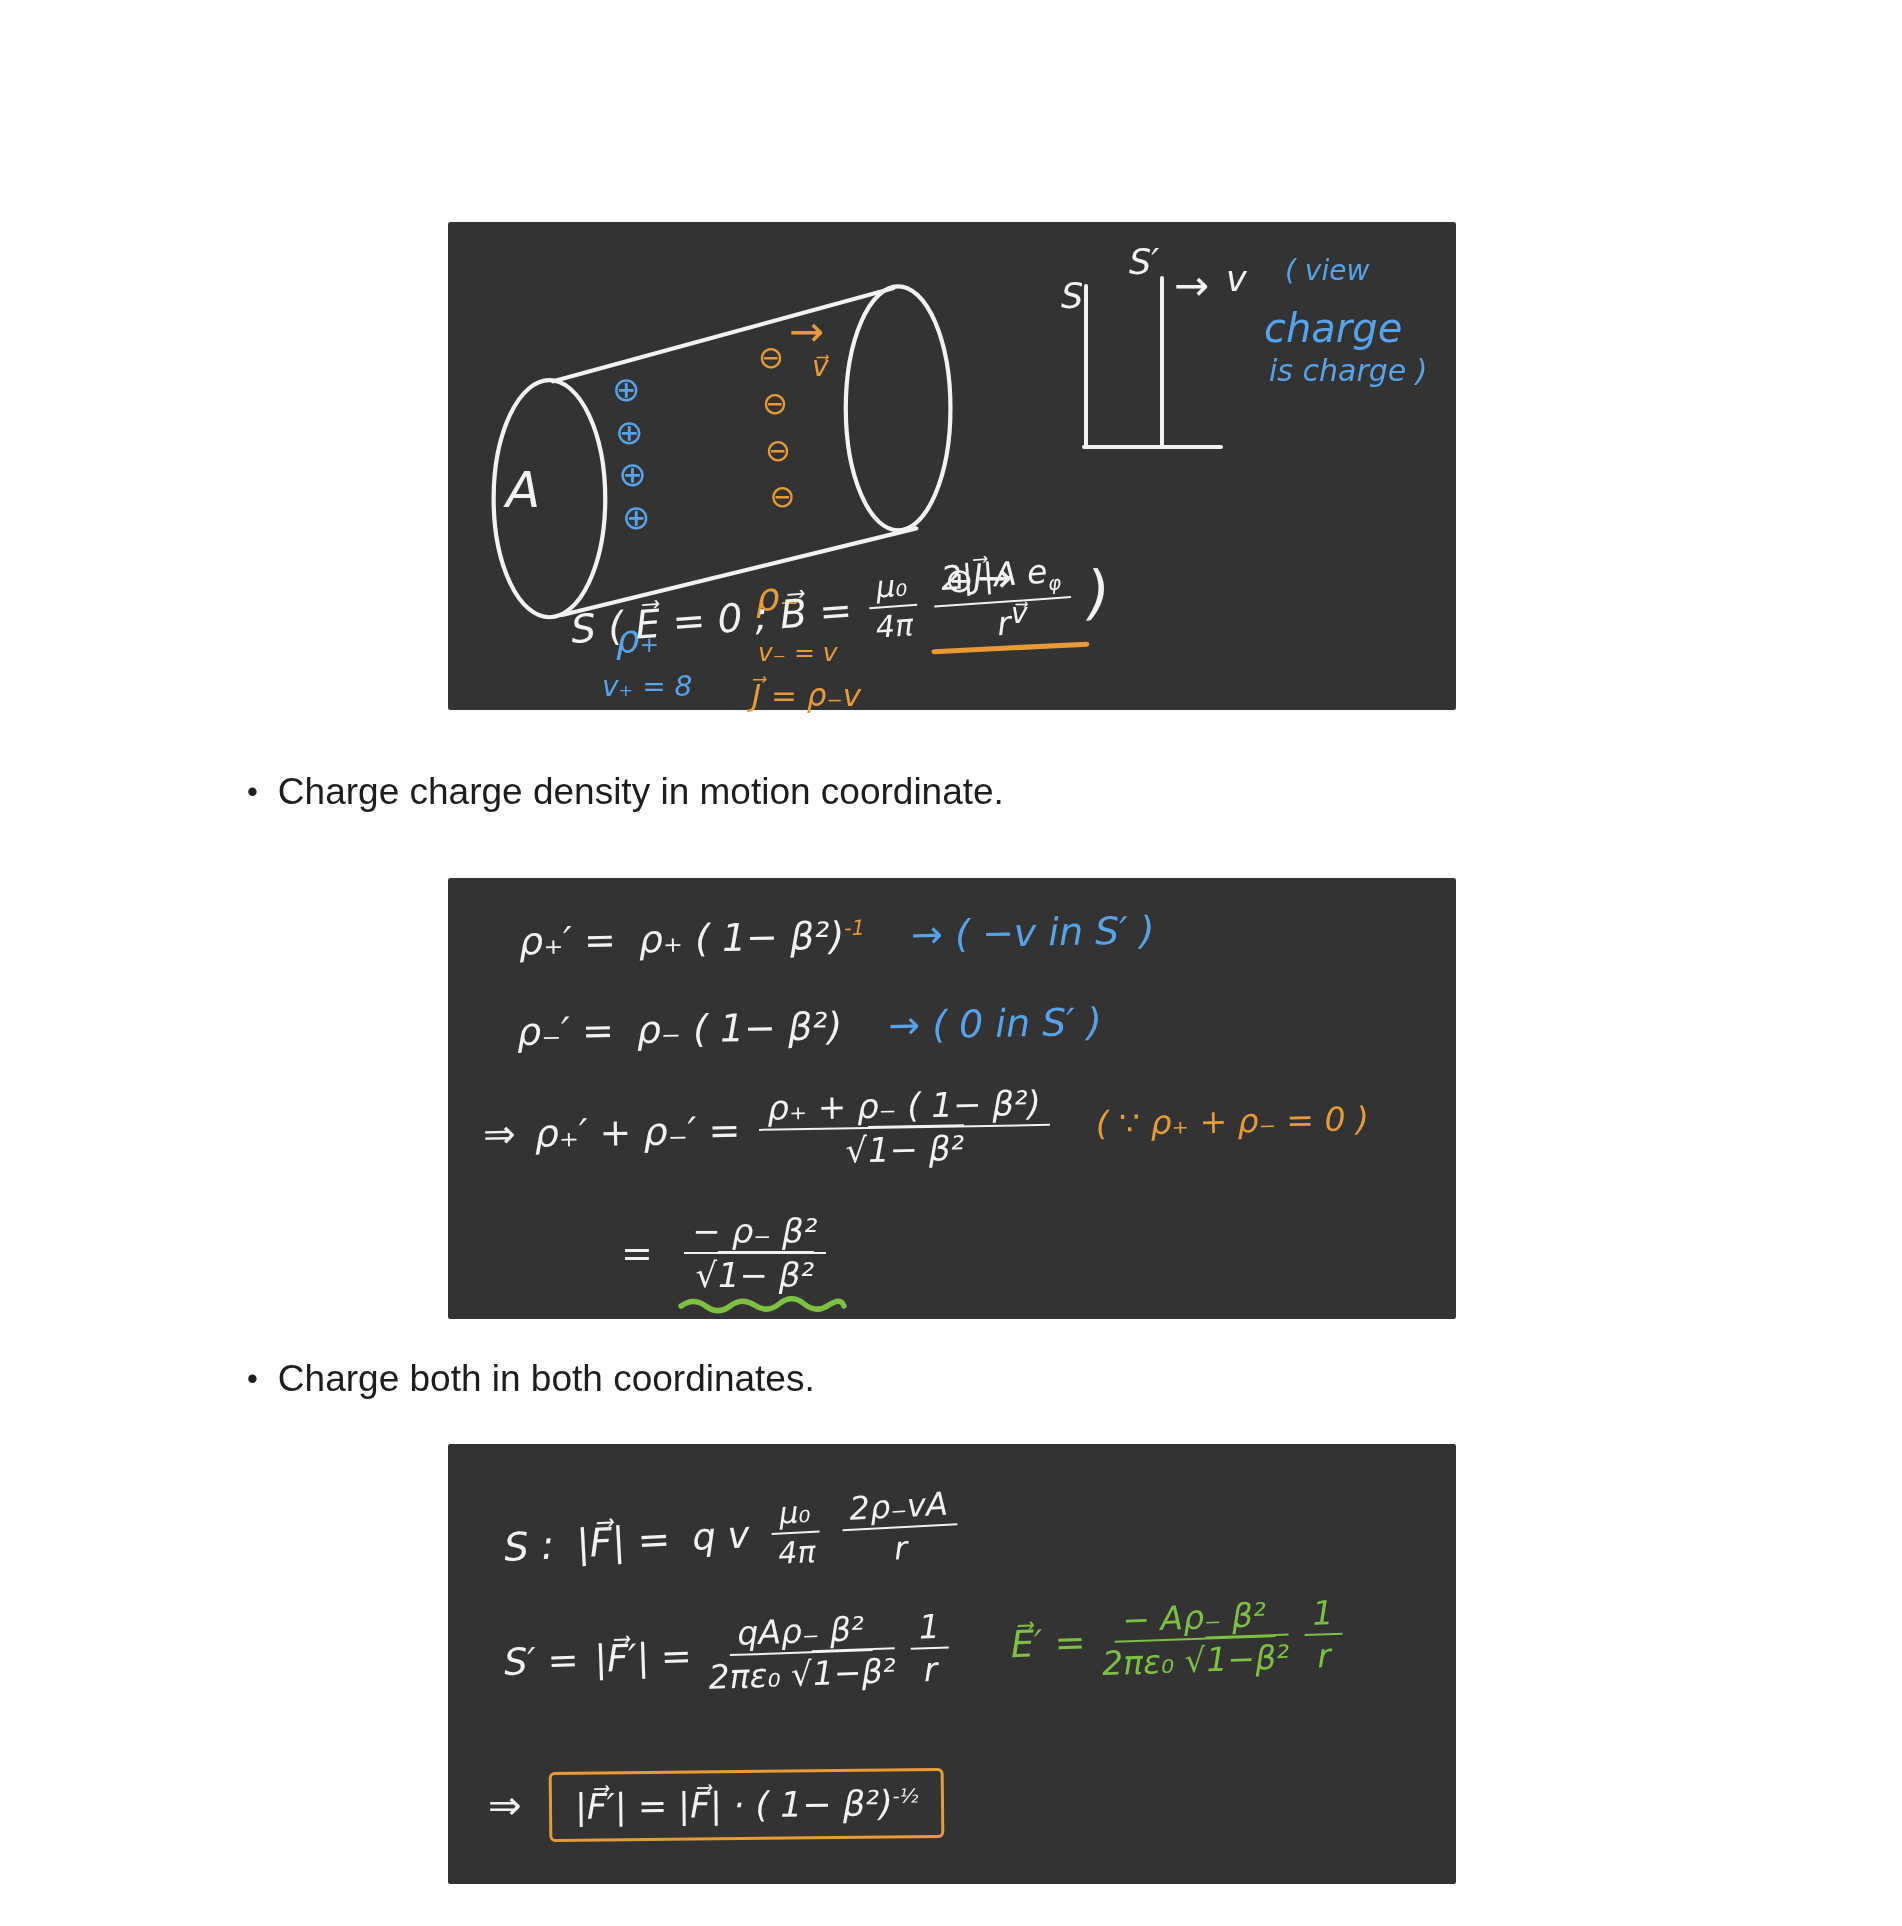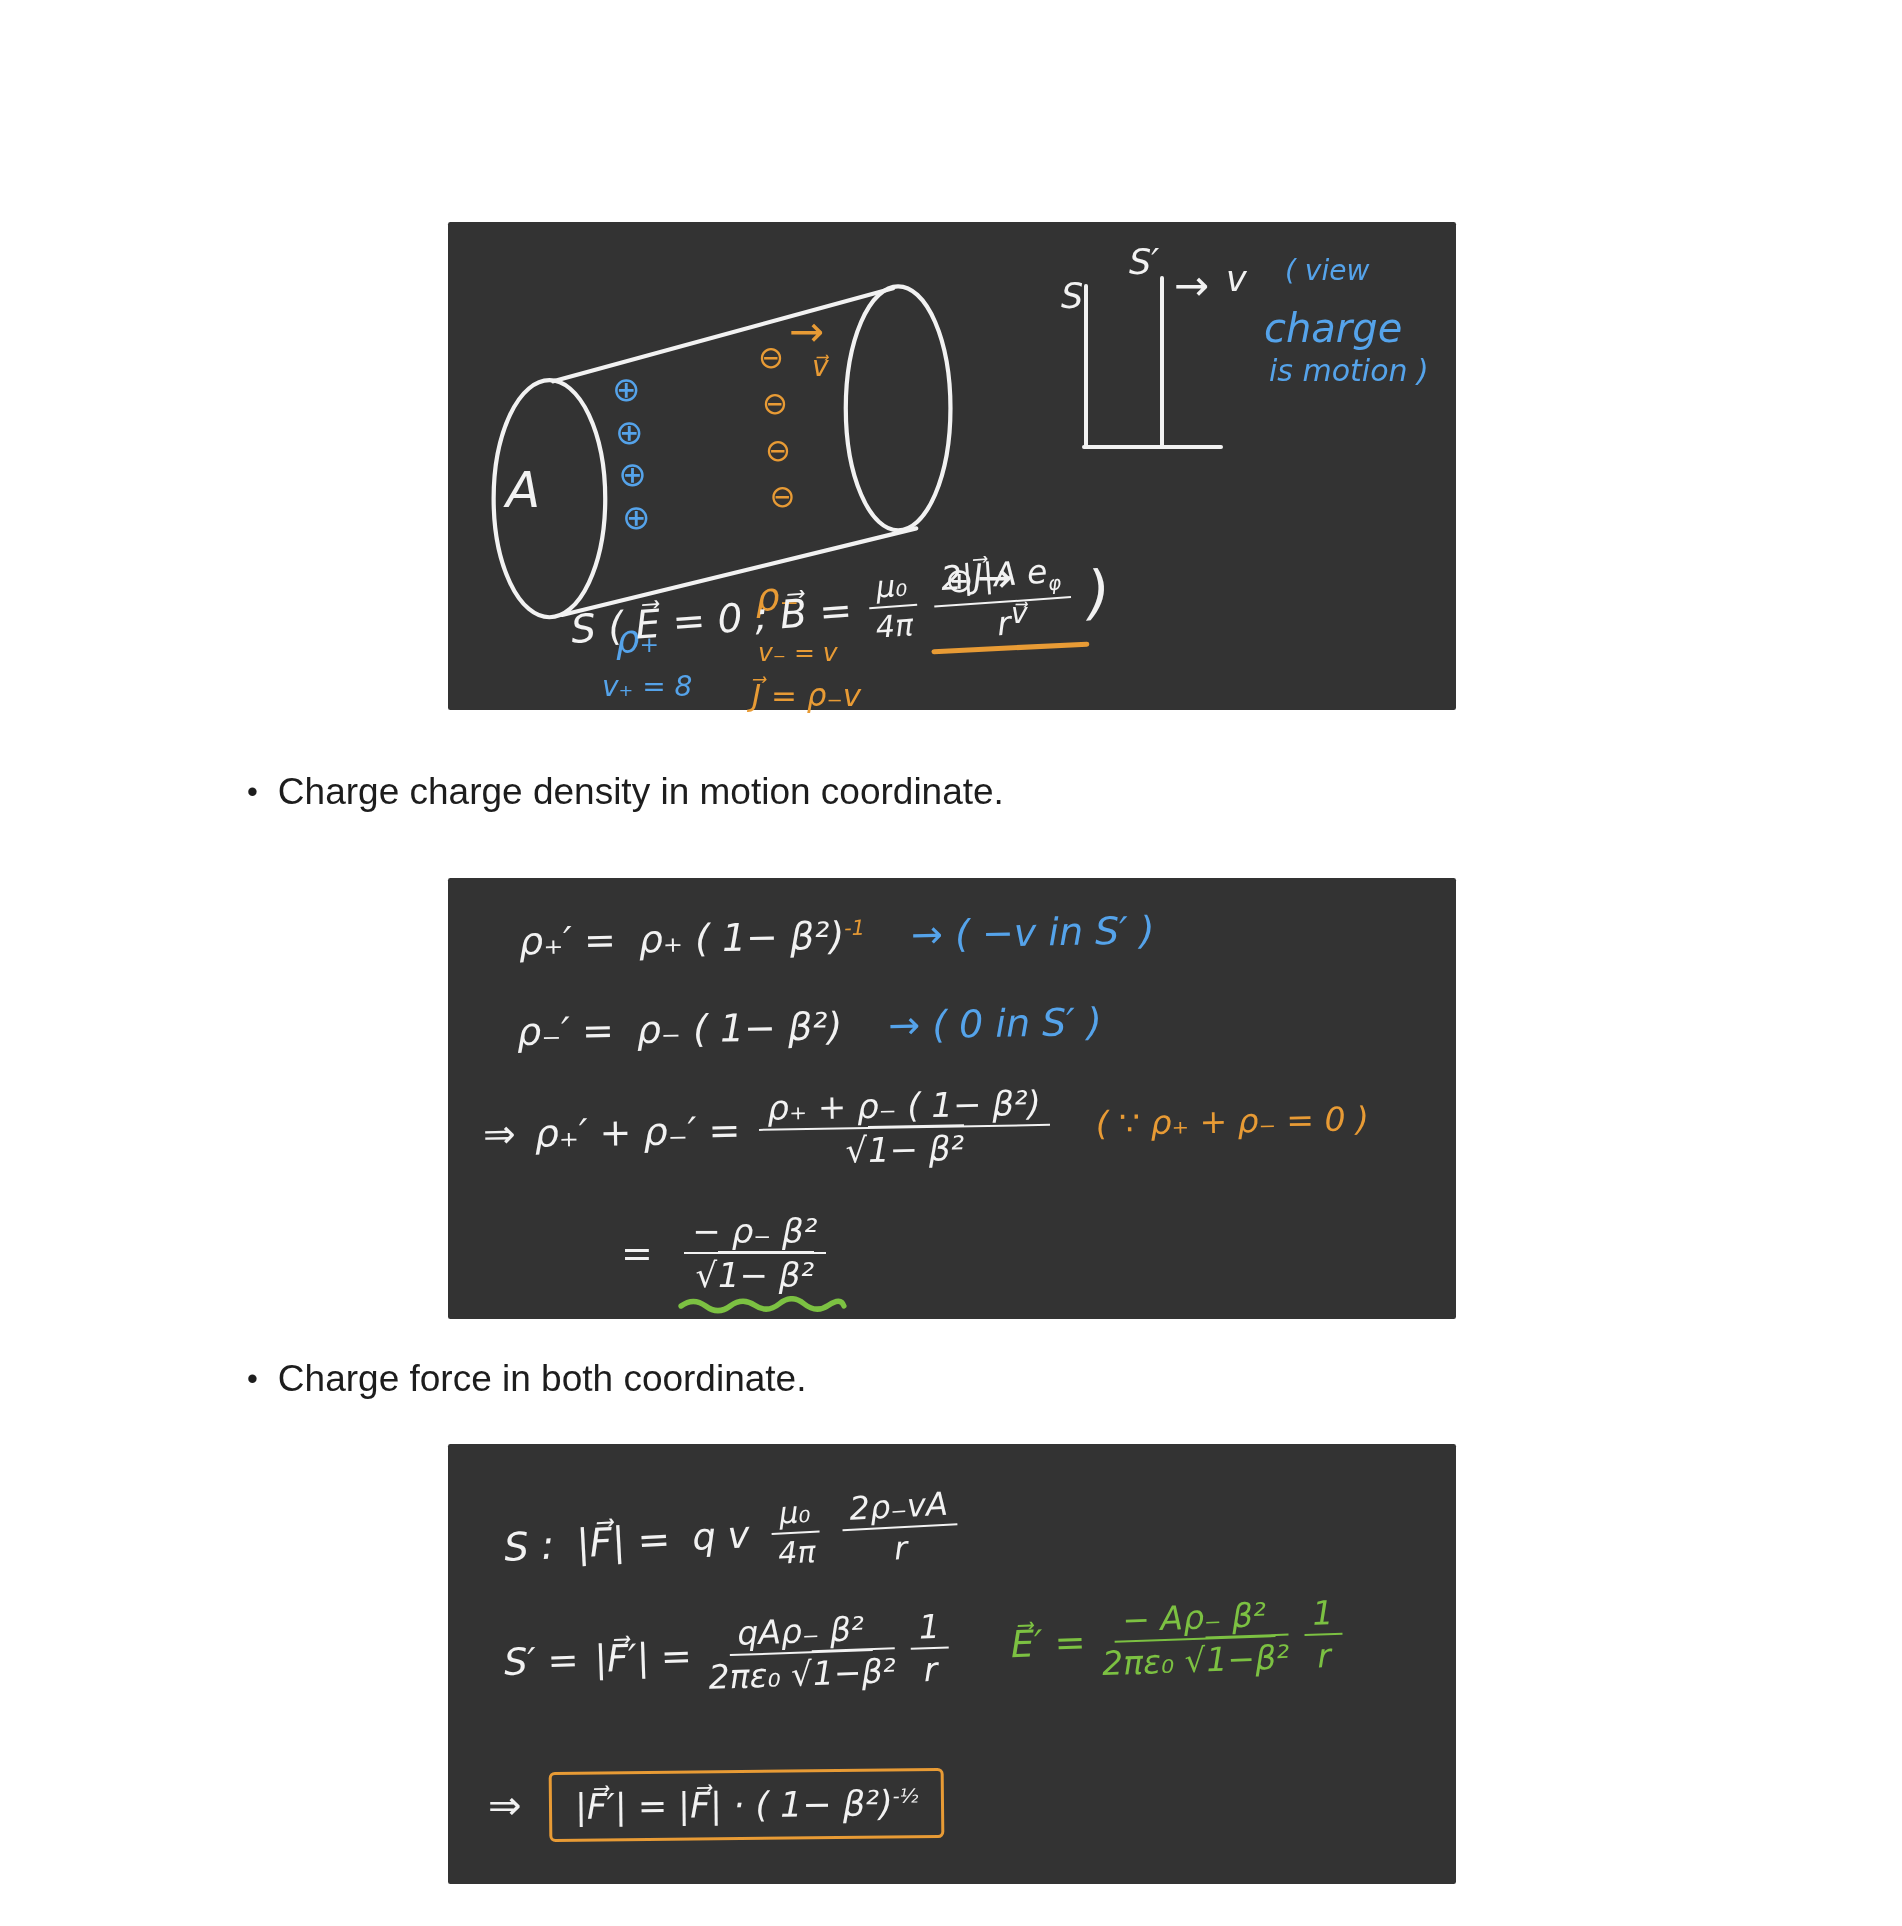--- a/index.html
+++ b/index.html
@@ -99,21 +99,21 @@
 
     <span class="abs hw white" style="left:613px;top:57px;font-size:35px">S</span>
     <div class="vline" style="left:636px;top:62px;height:164px"></div>
     <span class="abs hw white" style="left:681px;top:23px;font-size:35px">S′</span>
     <div class="vline" style="left:712px;top:54px;height:172px"></div>
     <div class="hline" style="left:634px;top:223px;width:141px"></div>
     <span class="abs hw white" style="left:726px;top:43px;font-size:42px">→</span>
     <span class="abs hw white" style="left:778px;top:40px;font-size:35px">v</span>
     <span class="abs hw blue" style="left:837px;top:35px;font-size:28px">( view</span>
     <span class="abs hw blue" style="left:816px;top:86px;font-size:40px">charge</span>
-    <span class="abs hw blue" style="left:821px;top:134px;font-size:30px">is motion )</span>
+    <span class="abs hw blue" style="left:821px;top:134px;font-size:30px">is charge )</span>
 
     <div class="row hw white" style="left:123px;top:366px;gap:17.3px;transform:rotate(-4deg);transform-origin:left center;">
       <span style="font-size:39px">S (  E⃗ = 0  ;  B⃗ =</span>
       <span class="frac" style="font-size:30px">
         <span class="num">μ₀</span>
         <span class="den">4π</span>
       </span>
       <span class="frac-wrap">
         <span class="frac" style="font-size:33px">
           <span class="num"><span>2|J⃗|A e</span><span class="sb">φ</span></span>
@@ -162,21 +162,21 @@
         </span>
         <svg class="wavy" width="169" height="18.5" viewBox="0 0 440 48">
           <path d="M8 26 Q 40 2 72 26 T 136 26 T 200 24 T 264 20 T 328 20 T 392 24 T 432 26" fill="none" stroke="#7cc142" stroke-width="14" stroke-linecap="round"></path>
         </svg>
       </span>
     </div>
   </div>
 
   <div class="bullet" style="top:1356px">
     <span class="dot">•</span>
-    <span>Charge force in both coordinate.</span>
+    <span>Charge both in both coordinates.</span>
   </div>
 
   <div class="panel" id="panel3">
     <div class="row hw white" style="left:56px;top:67px;gap:22.3px;transform:rotate(-3deg);transform-origin:left center">
       <span style="font-size:39px">S :</span>
       <span style="font-size:39px">|F⃗| =</span>
       <span style="font-size:37px">q v</span>
       <span class="frac" style="font-size:30px">
         <span class="num">μ₀</span>
         <span class="den">4π</span>

